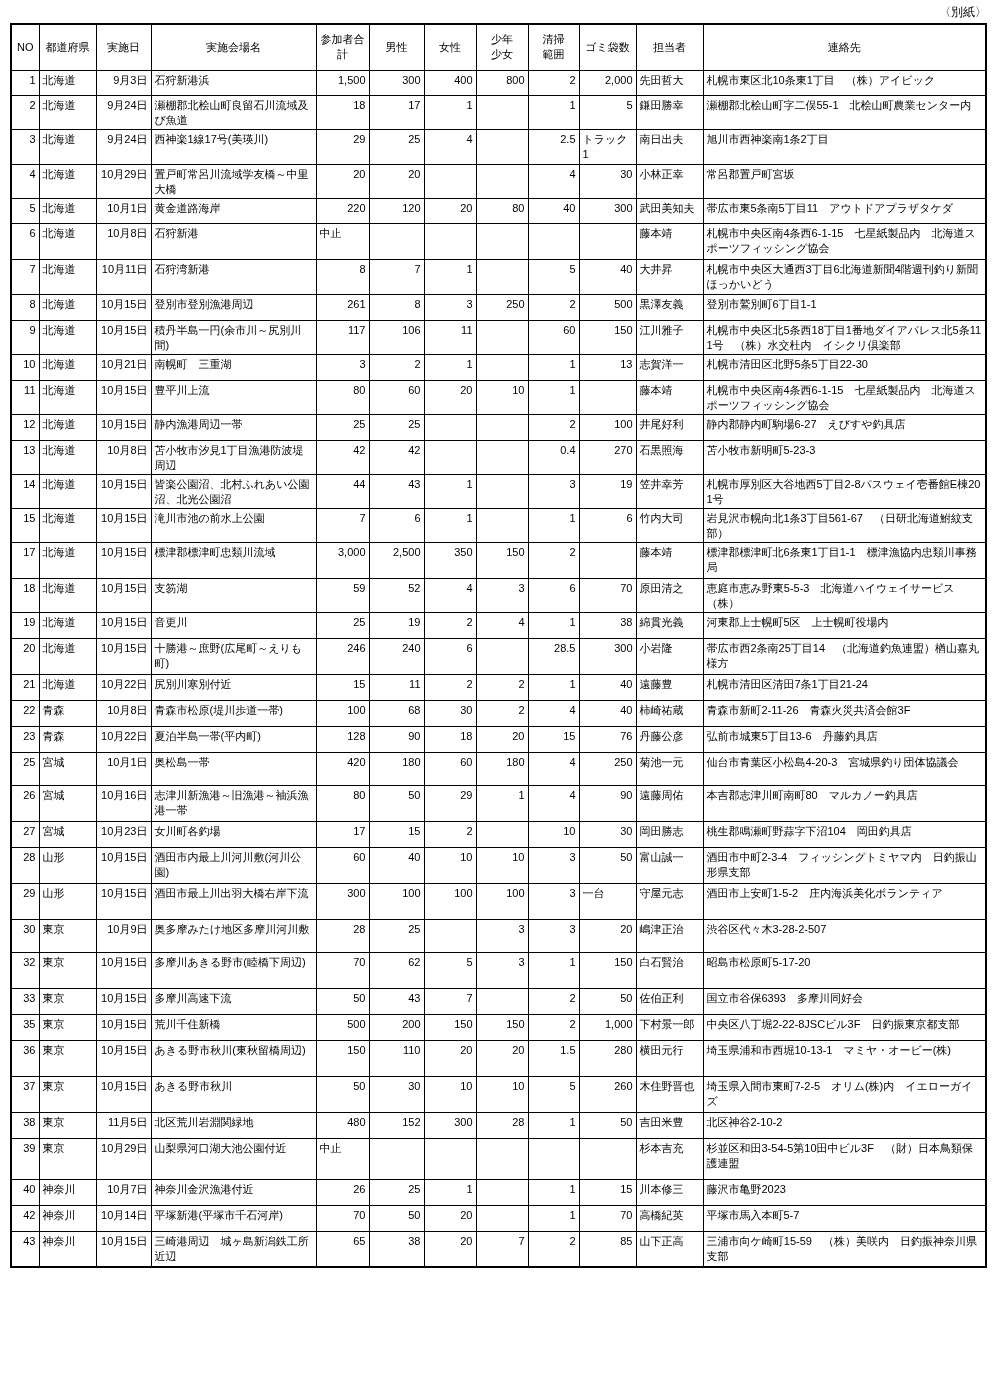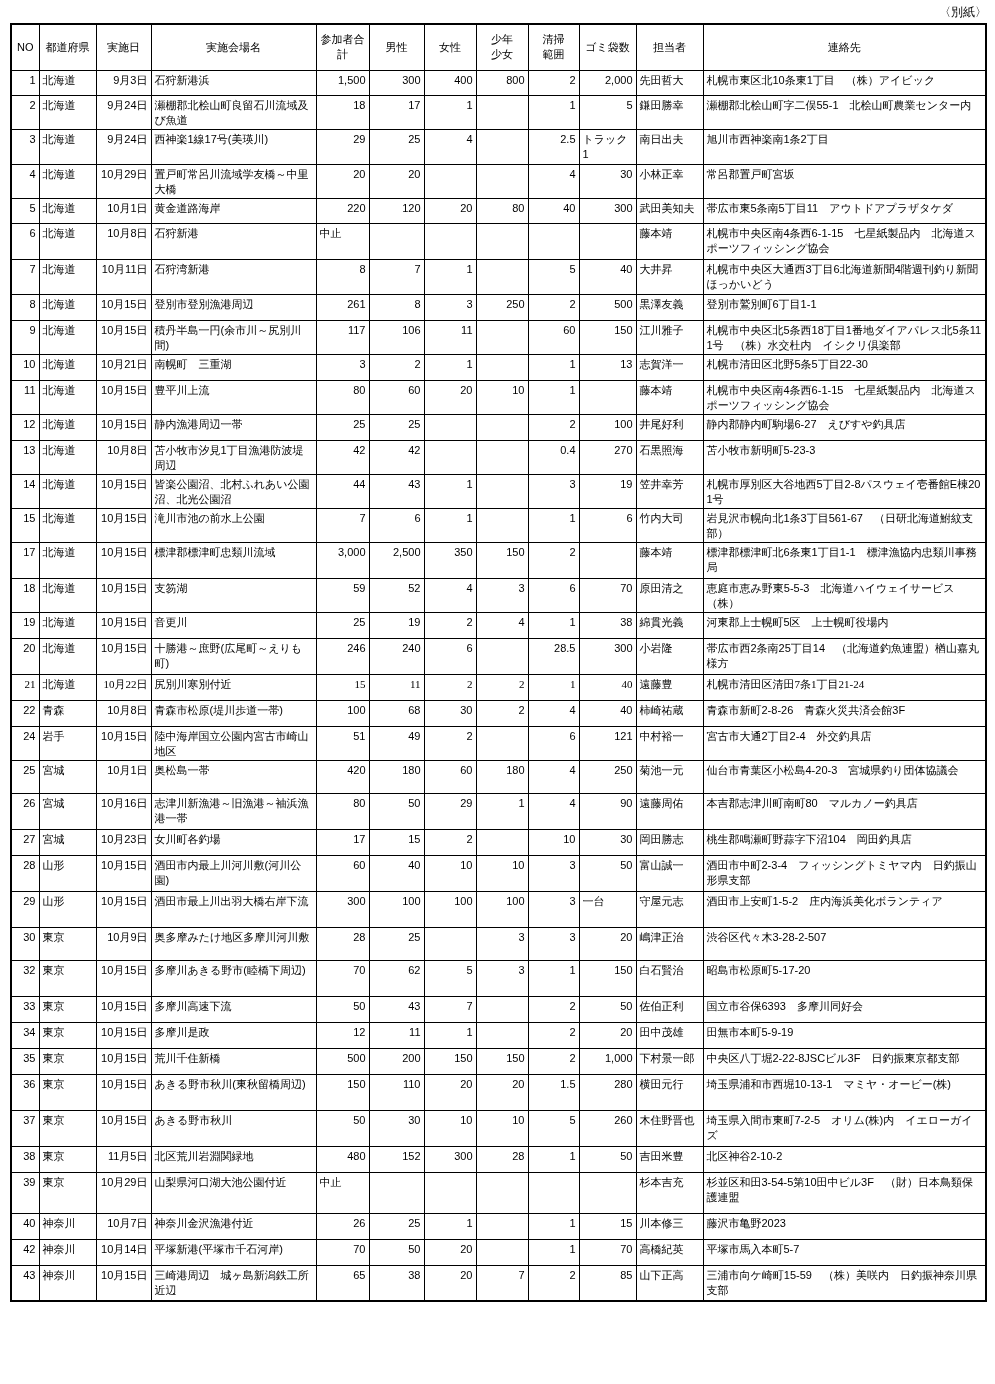--- a/index.html
+++ b/index.html
@@ -349,21 +349,21 @@
           <td class="txt">十勝港～庶野(広尾町～えりも町)</td>
           <td class="num">246</td>
           <td class="num">240</td>
           <td class="num">6</td>
           <td class="txt"></td>
           <td class="num">28.5</td>
           <td class="num">300</td>
           <td class="txt">小岩隆</td>
           <td class="txt">帯広市西2条南25丁目14　（北海道釣魚連盟）楢山嘉丸様方</td>
         </tr>
-        <tr style="height: 26px; font-family: Liberation Serif, serif;">
+        <tr style="height: 26px;">
           <td class="num">21</td>
           <td class="txt">北海道</td>
           <td class="num">10月22日</td>
           <td class="txt">尻別川寒別付近</td>
           <td class="num">15</td>
           <td class="num">11</td>
           <td class="num">2</td>
           <td class="num">2</td>
           <td class="num">1</td>
           <td class="num">40</td>
@@ -375,35 +375,35 @@
           <td class="txt">青森</td>
           <td class="num">10月8日</td>
           <td class="txt">青森市松原(堤川歩道一帯)</td>
           <td class="num">100</td>
           <td class="num">68</td>
           <td class="num">30</td>
           <td class="num">2</td>
           <td class="num">4</td>
           <td class="num">40</td>
           <td class="txt">柿崎祐蔵</td>
-          <td class="txt">青森市新町2-8-26　青森火災共済会館3F</td>
-        </tr>
-        <tr style="height: 31px;">
-          <td class="num">24</td>
-          <td class="txt">岩手</td>
-          <td class="num">10月15日</td>
-          <td class="txt">陸中海岸国立公園内宮古市崎山地区</td>
-          <td class="num">51</td>
-          <td class="num">49</td>
-          <td class="num">2</td>
-          <td class="txt"></td>
-          <td class="num">6</td>
-          <td class="num">121</td>
-          <td class="txt">中村裕一</td>
-          <td class="txt">宮古市大通2丁目2-4　外交釣具店</td>
+          <td class="txt">青森市新町2-11-26　青森火災共済会館3F</td>
+        </tr>
+        <tr style="height: 26px;">
+          <td class="num">23</td>
+          <td class="txt">青森</td>
+          <td class="num">10月22日</td>
+          <td class="txt">夏泊半島一帯(平内町)</td>
+          <td class="num">128</td>
+          <td class="num">90</td>
+          <td class="num">18</td>
+          <td class="num">20</td>
+          <td class="num">15</td>
+          <td class="num">76</td>
+          <td class="txt">丹藤公彦</td>
+          <td class="txt">弘前市城東5丁目13-6　丹藤釣具店</td>
         </tr>
         <tr style="height: 33px;">
           <td class="num">25</td>
           <td class="txt">宮城</td>
           <td class="num">10月1日</td>
           <td class="txt">奥松島一帯</td>
           <td class="num">420</td>
           <td class="num">180</td>
           <td class="num">60</td>
           <td class="num">180</td>
@@ -504,34 +504,20 @@
           <td class="num">50</td>
           <td class="num">43</td>
           <td class="num">7</td>
           <td class="txt"></td>
           <td class="num">2</td>
           <td class="num">50</td>
           <td class="txt">佐伯正利</td>
           <td class="txt">国立市谷保6393　多摩川同好会</td>
         </tr>
         <tr style="height: 26px;">
-          <td class="num">34</td>
-          <td class="txt">東京</td>
-          <td class="num">10月15日</td>
-          <td class="txt">多摩川是政</td>
-          <td class="num">12</td>
-          <td class="num">11</td>
-          <td class="num">1</td>
-          <td class="txt"></td>
-          <td class="num">2</td>
-          <td class="num">20</td>
-          <td class="txt">田中茂雄</td>
-          <td class="txt">田無市本町5-9-19</td>
-        </tr>
-        <tr style="height: 26px;">
           <td class="num">35</td>
           <td class="txt">東京</td>
           <td class="num">10月15日</td>
           <td class="txt">荒川千住新橋</td>
           <td class="num">500</td>
           <td class="num">200</td>
           <td class="num">150</td>
           <td class="num">150</td>
           <td class="num">2</td>
           <td class="num">1,000</td>

